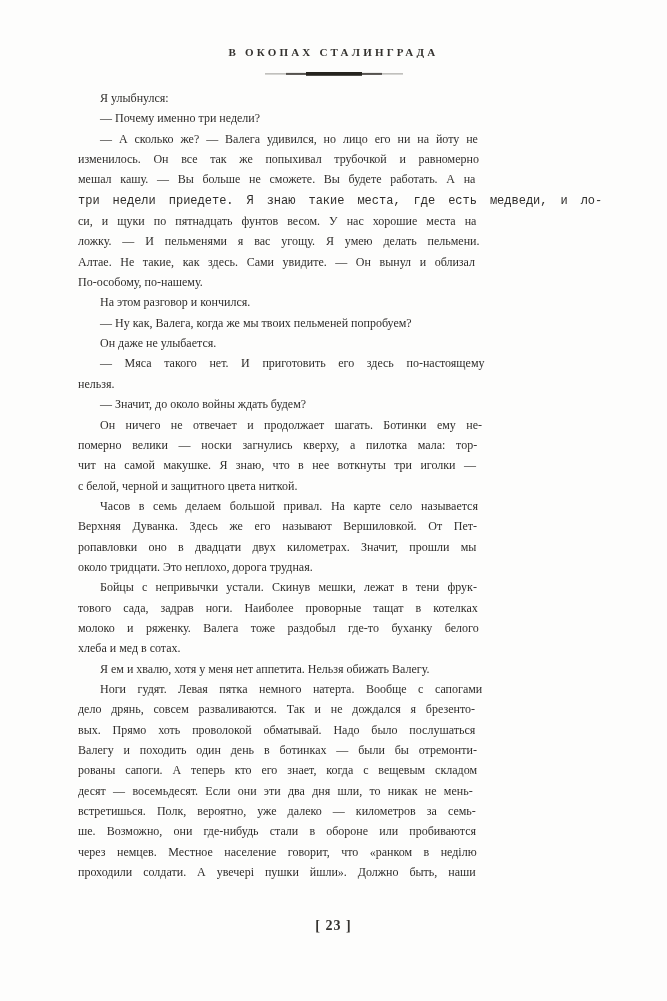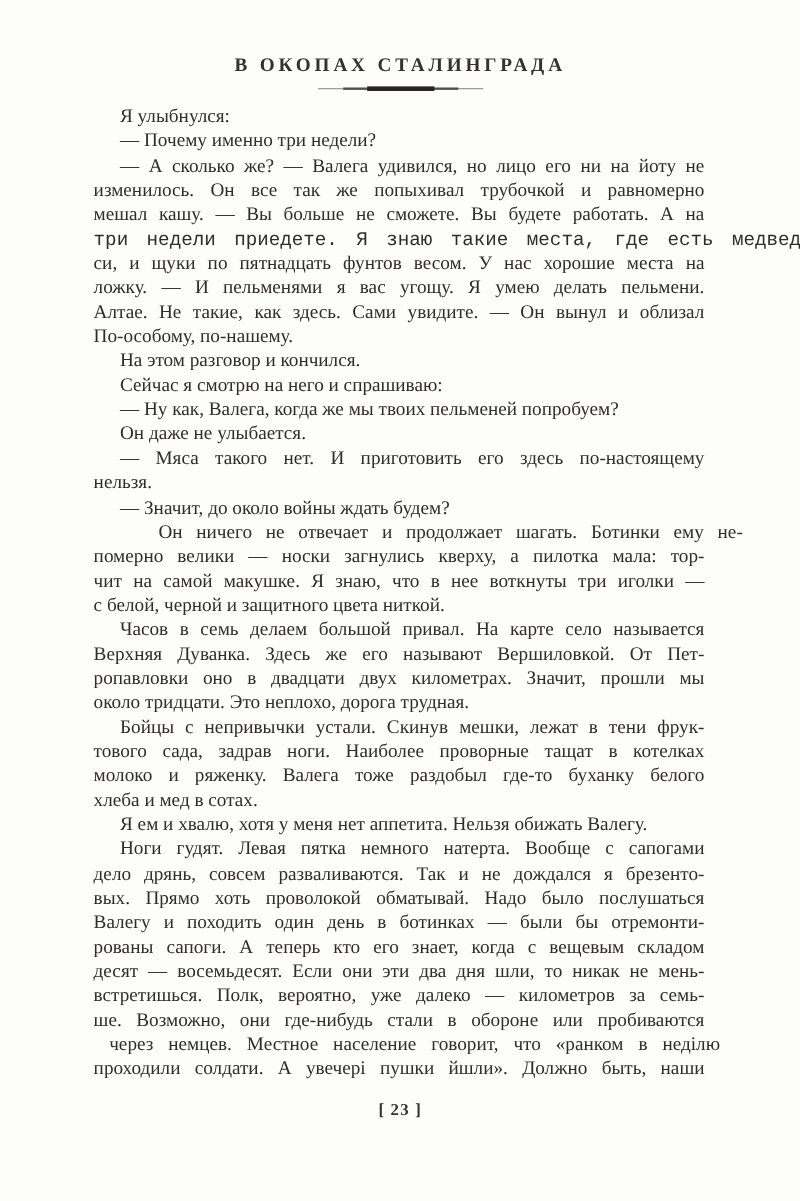--- a/index.html
+++ b/index.html
@@ -14,40 +14,40 @@
     font-family: "Liberation Serif", "DejaVu Serif", serif;
     overflow: hidden;
   }
 
   .running-head {
     position: absolute;
     top: 46px;
     left: 0; right: 0;
     text-align: center;
     font-weight: bold;
-    font-size: 16px;
+    font-size: 11px;
     letter-spacing: 3.2px;
     color: var(--ink-dark, #34322f);
     white-space: nowrap;
   }
 
   .rule {
     position: absolute;
     top: 71px;
     left: 50%;
     transform: translateX(-50%);
     display: block;
   }
 
   .text-block {
     position: absolute;
     top: 88px;
     left: 78px;
     width: 509px;
-    font-size: 16px;
+    font-size: 12px;
     line-height: 20.35px;
   }
 
   .line { white-space: nowrap; }
   .line.first { padding-left: 22px; }
   .lt { display: inline-block; white-space: pre; }
 
   .folio {
     position: absolute;
     top: 918px;
@@ -77,46 +77,45 @@
       <div class="line first"><span class="lt">— Почему именно три недели?</span></div>
       <div class="line first just"><span class="lt" style="word-spacing: 3.91px;">— А сколько же? — Валега удивился, но лицо его ни на йоту не</span></div>
       <div class="line just"><span class="lt" style="word-spacing: 9.61px;">изменилось. Он все так же попыхивал трубочкой и равномерно</span></div>
       <div class="line just"><span class="lt" style="word-spacing: 5.69px;">мешал кашу. — Вы больше не сможете. Вы будете работать. А на</span></div>
       <div class="line just"><span class="lt" style="word-spacing: 5.76px; font-family: Liberation Mono, monospace;">три недели приедете. Я знаю такие места, где есть медведи, и ло-</span></div>
       <div class="line just"><span class="lt" style="word-spacing: 6.04px;">си, и щуки по пятнадцать фунтов весом. У нас хорошие места на</span></div>
       <div class="line just"><span class="lt" style="word-spacing: 7.91px;">ложку. — И пельменями я вас угощу. Я умею делать пельмени.</span></div>
       <div class="line just"><span class="lt" style="word-spacing: 5.56px;">Алтае. Не такие, как здесь. Сами увидите. — Он вынул и облизал</span></div>
       <div class="line"><span class="lt">По-особому, по-нашему.</span></div>
       <div class="line first"><span class="lt">На этом разговор и кончился.</span></div>
-      <div class="line first"><span class="lt">Сейчас я смотрю на него и спрашиваю:</span></div>
       <div class="line first"><span class="lt">— Ну как, Валега, когда же мы твоих пельменей попробуем?</span></div>
       <div class="line first"><span class="lt">Он даже не улыбается.</span></div>
       <div class="line first just"><span class="lt" style="word-spacing: 9.62px;">— Мяса такого нет. И приготовить его здесь по-настоящему</span></div>
       <div class="line"><span class="lt">нельзя.</span></div>
       <div class="line first"><span class="lt">— Значит, до около войны ждать будем?</span></div>
-      <div class="line first just"><span class="lt" style="word-spacing: 7.46px; margin-left: 32px;">Он ничего не отвечает и продолжает шагать. Ботинки ему не-</span></div>
+      <div class="line first just"><span class="lt" style="word-spacing: 7.46px;">Он ничего не отвечает и продолжает шагать. Ботинки ему не-</span></div>
       <div class="line just"><span class="lt" style="word-spacing: 7.74px;">померно велики — носки загнулись кверху, а пилотка мала: тор-</span></div>
       <div class="line just"><span class="lt" style="word-spacing: 5.38px;">чит на самой макушке. Я знаю, что в нее воткнуты три иголки —</span></div>
       <div class="line"><span class="lt">с белой, черной и защитного цвета ниткой.</span></div>
       <div class="line first just"><span class="lt" style="word-spacing: 5.63px;">Часов в семь делаем большой привал. На карте село называется</span></div>
       <div class="line just"><span class="lt" style="word-spacing: 8.67px;">Верхняя Дуванка. Здесь же его называют Вершиловкой. От Пет-</span></div>
       <div class="line just"><span class="lt" style="word-spacing: 8.26px;">ропавловки оно в двадцати двух километрах. Значит, прошли мы</span></div>
       <div class="line"><span class="lt">около тридцати. Это неплохо, дорога трудная.</span></div>
       <div class="line first just"><span class="lt" style="word-spacing: 5.16px;">Бойцы с непривычки устали. Скинув мешки, лежат в тени фрук-</span></div>
       <div class="line just"><span class="lt" style="word-spacing: 9px;">тового сада, задрав ноги. Наиболее проворные тащат в котелках</span></div>
       <div class="line just"><span class="lt" style="word-spacing: 9.47px;">молоко и ряженку. Валега тоже раздобыл где-то буханку белого</span></div>
       <div class="line"><span class="lt">хлеба и мед в сотах.</span></div>
       <div class="line first"><span class="lt">Я ем и хвалю, хотя у меня нет аппетита. Нельзя обижать Валегу.</span></div>
       <div class="line first just"><span class="lt" style="word-spacing: 8.49px;">Ноги гудят. Левая пятка немного натерта. Вообще с сапогами</span></div>
       <div class="line just"><span class="lt" style="word-spacing: 6.77px;">дело дрянь, совсем разваливаются. Так и не дождался я брезенто-</span></div>
       <div class="line just"><span class="lt" style="word-spacing: 8.85px;">вых. Прямо хоть проволокой обматывай. Надо было послушаться</span></div>
       <div class="line just"><span class="lt" style="word-spacing: 6.87px;">Валегу и походить один день в ботинках — были бы отремонти-</span></div>
       <div class="line just"><span class="lt" style="word-spacing: 6.89px;">рованы сапоги. А теперь кто его знает, когда с вещевым складом</span></div>
       <div class="line just"><span class="lt" style="word-spacing: 4.29px;">десят — восемьдесят. Если они эти два дня шли, то никак не мень-</span></div>
       <div class="line just"><span class="lt" style="word-spacing: 8.06px;">встретишься. Полк, вероятно, уже далеко — километров за семь-</span></div>
       <div class="line just"><span class="lt" style="word-spacing: 8.16px;">ше. Возможно, они где-нибудь стали в обороне или пробиваются</span></div>
-      <div class="line just"><span class="lt" style="word-spacing: 8.45px; margin-left: 13px;">через немцев. Местное население говорит, что «ранком в неділю</span></div>
+      <div class="line just"><span class="lt" style="word-spacing: 8.45px;">через немцев. Местное население говорит, что «ранком в неділю</span></div>
       <div class="line just"><span class="lt" style="word-spacing: 7.93px;">проходили солдати. А увечері пушки йшли». Должно быть, наши</span></div>
     </div>
 
   <div class="folio">[ 23 ]</div>
 
 </div>
 
 </body></html>

